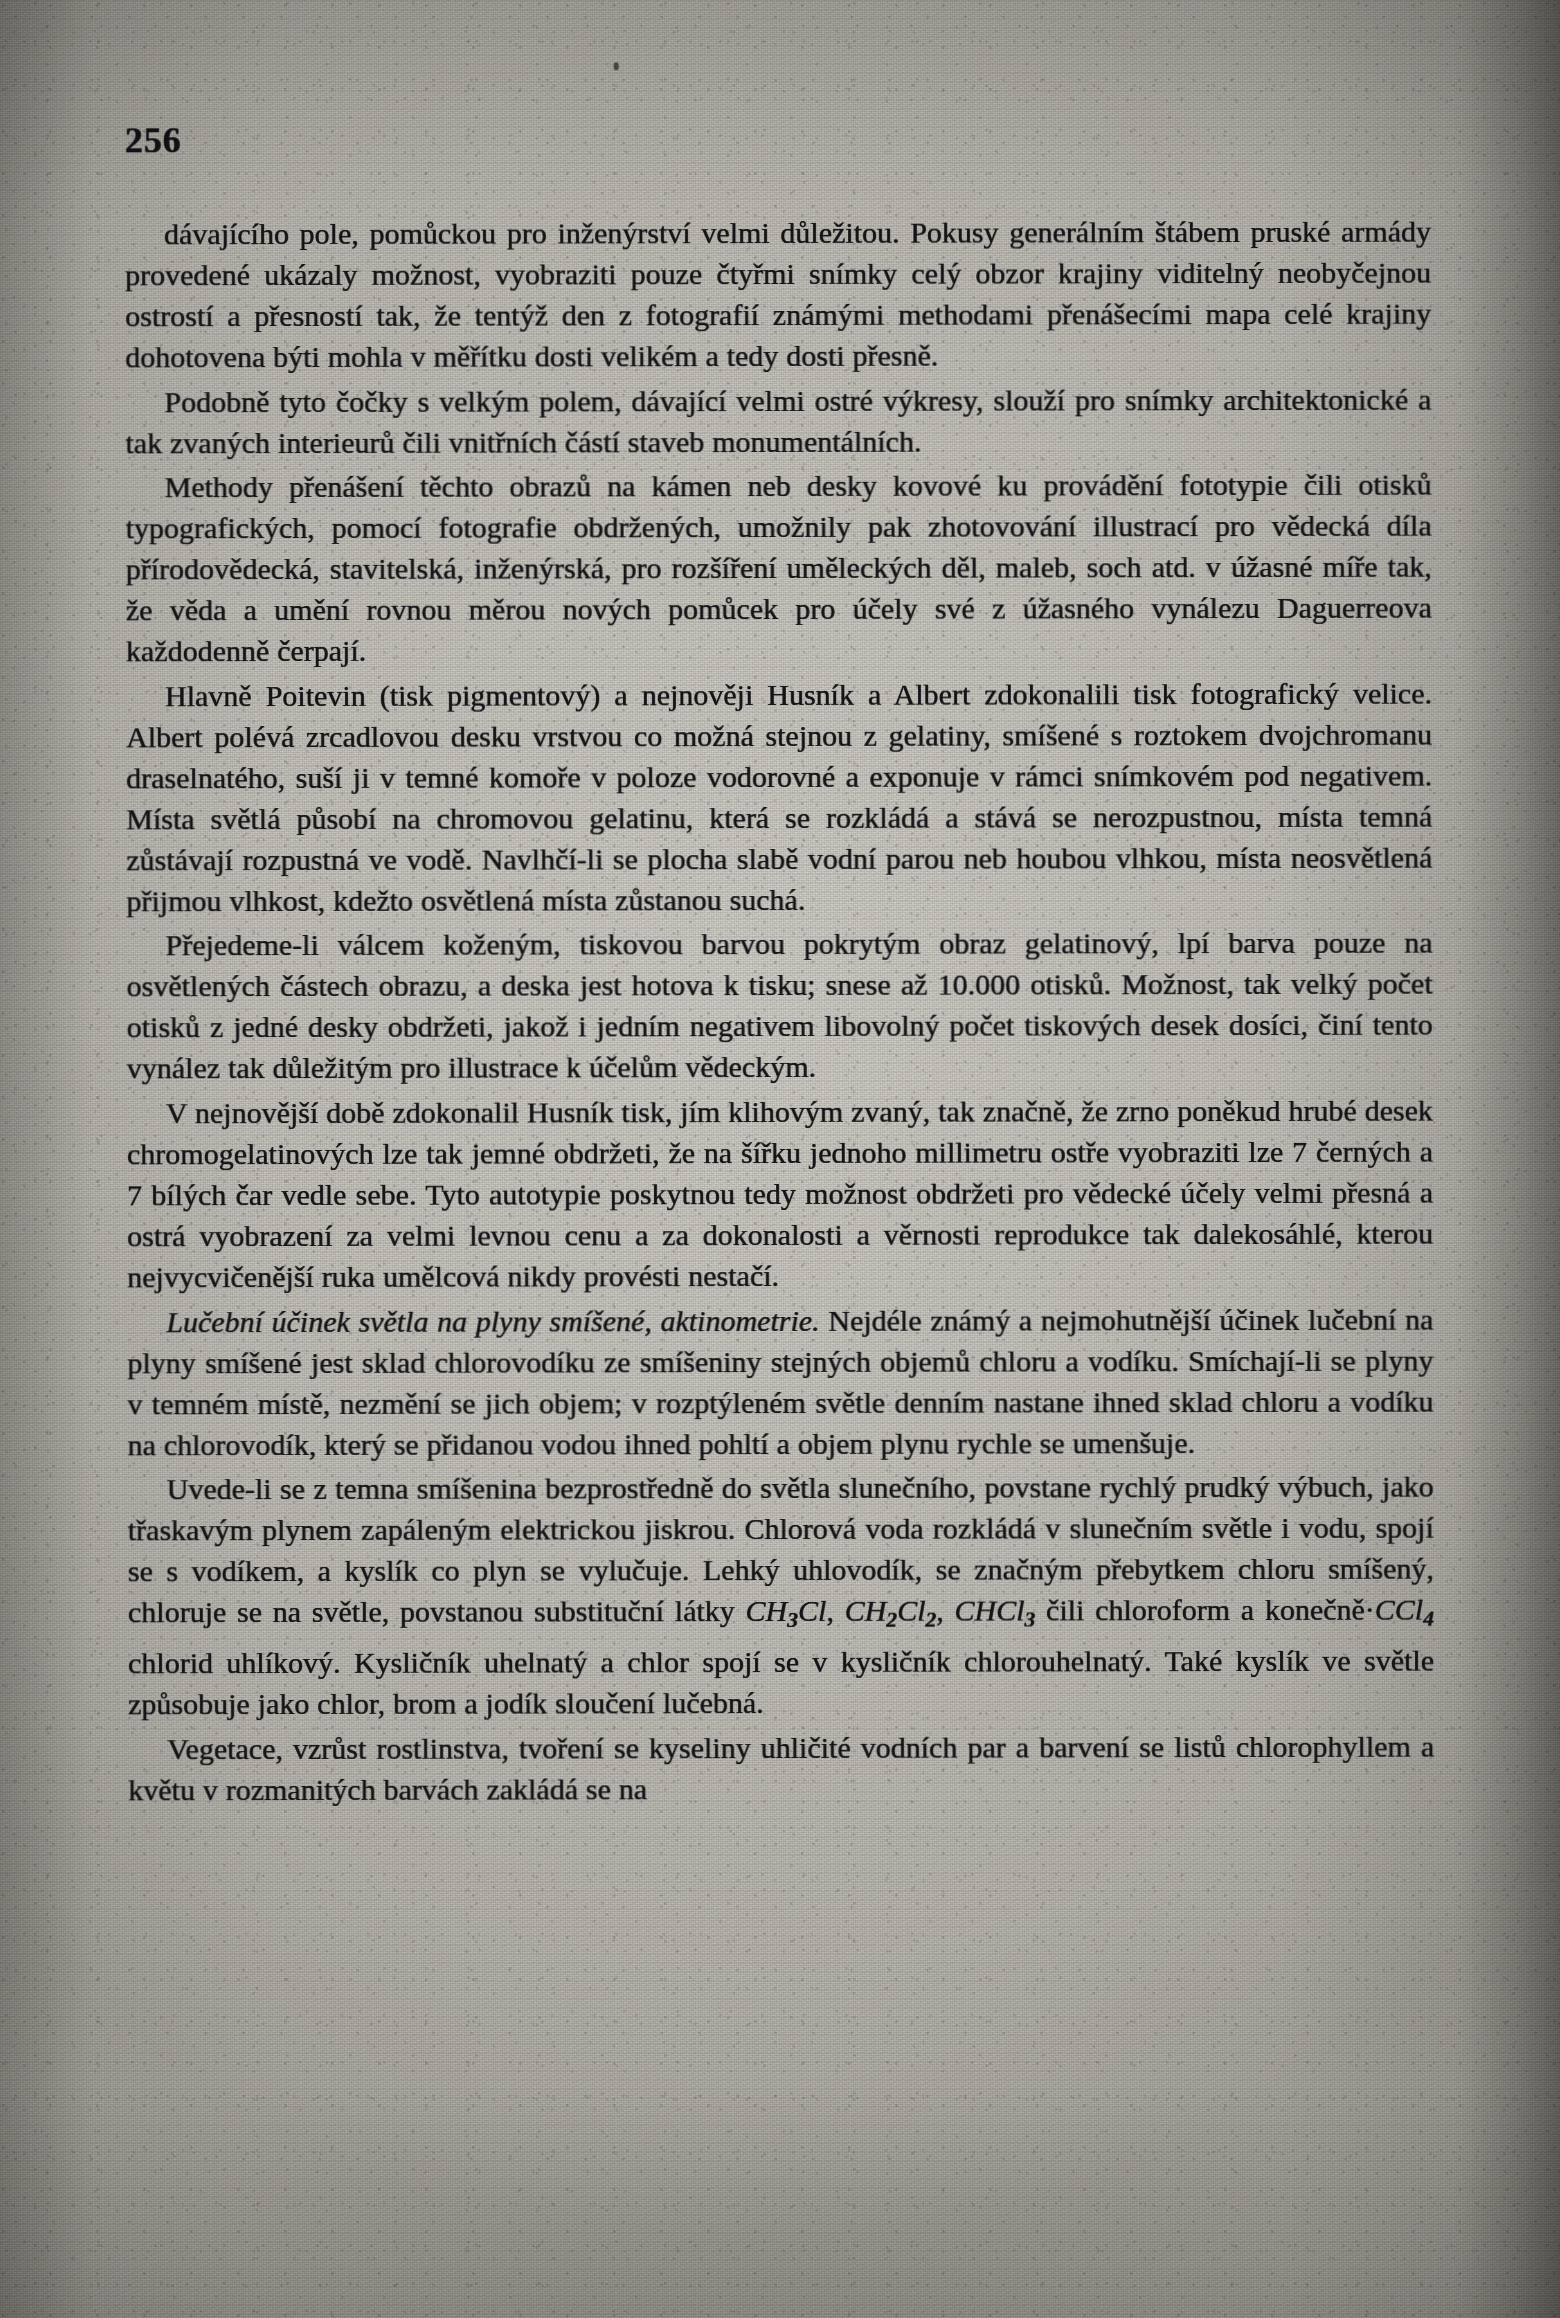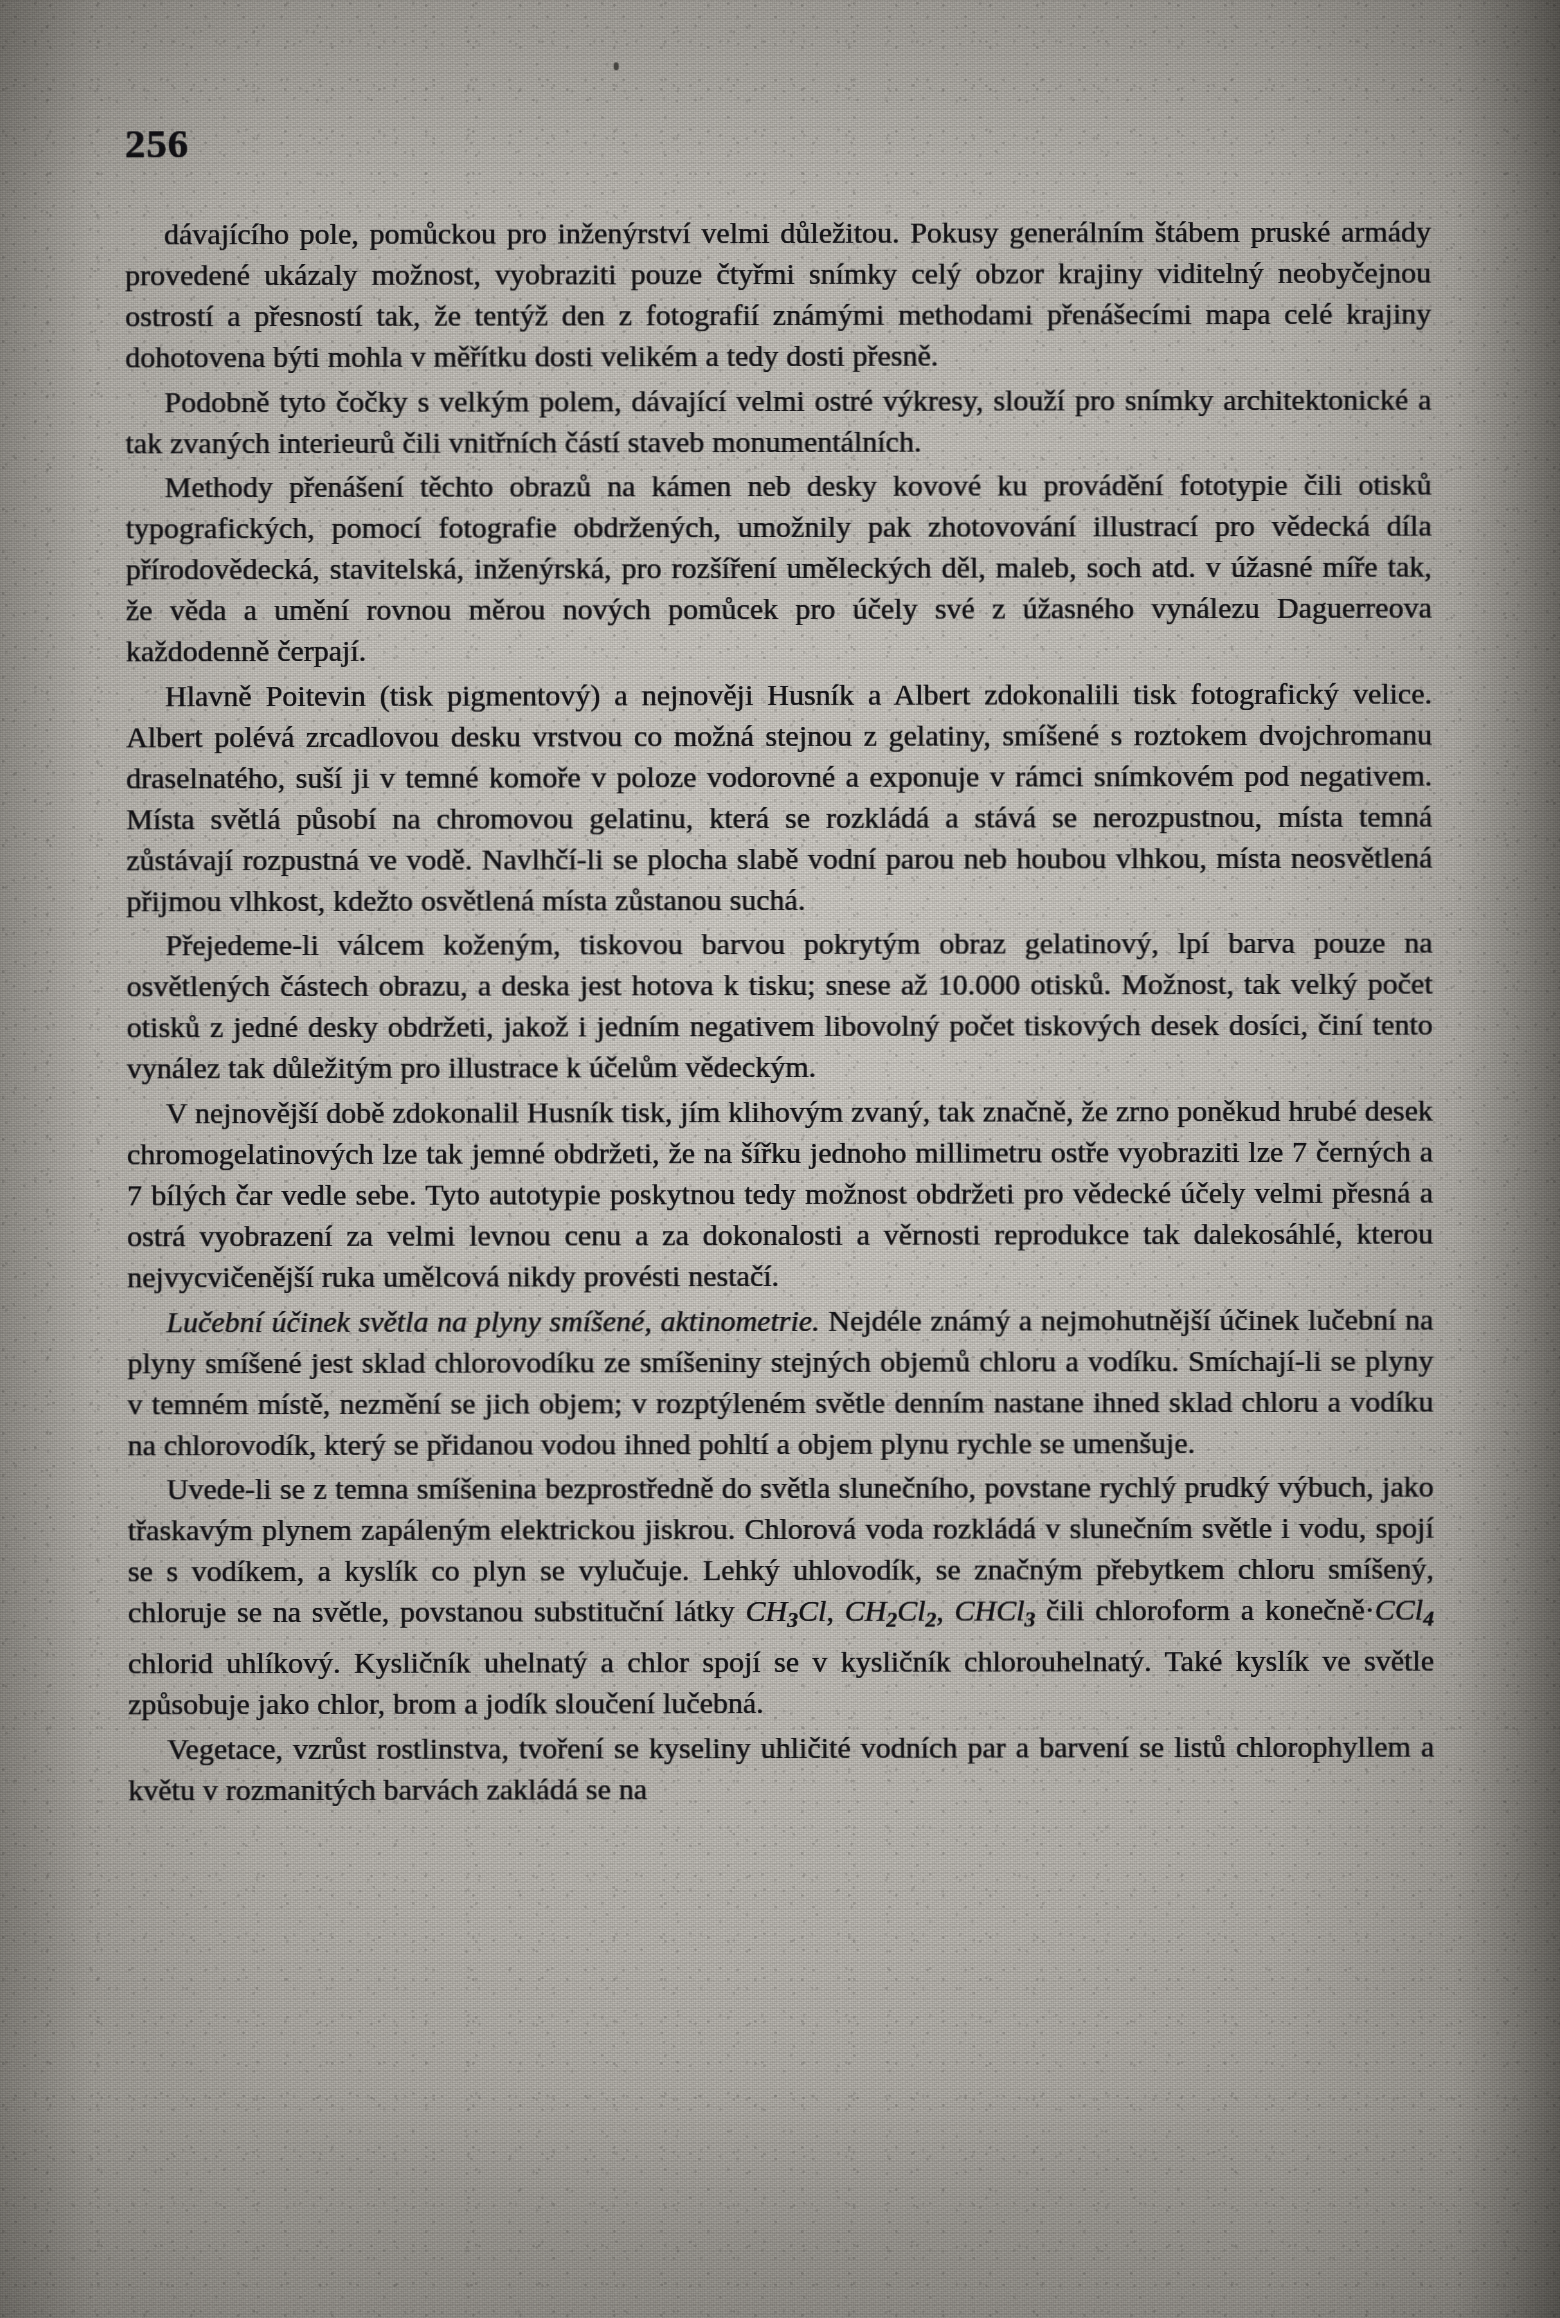--- a/index.html
+++ b/index.html
@@ -80,21 +80,21 @@
   #content {
     position: absolute;
     inset: 0;
     z-index: 5;
   }
 
   .folio {
     position: absolute;
     left: 126px;
     top: 118px;
-    font-size: 41px;
+    font-size: 36px;
     font-weight: 700;
     letter-spacing: 0.9px;
     color: #17161a;
   }
 
   #speck-top {
     position: absolute;
     left: 615px;
     top: 62px;
     width: 5.4px;

